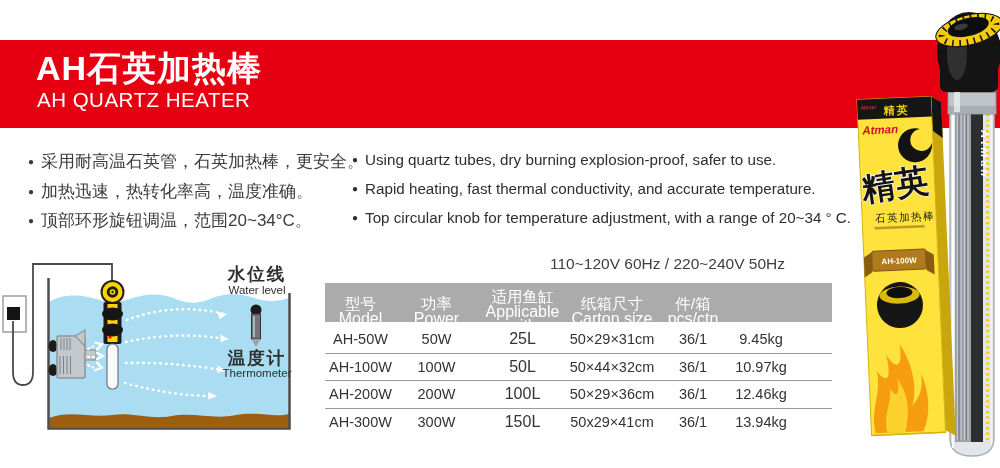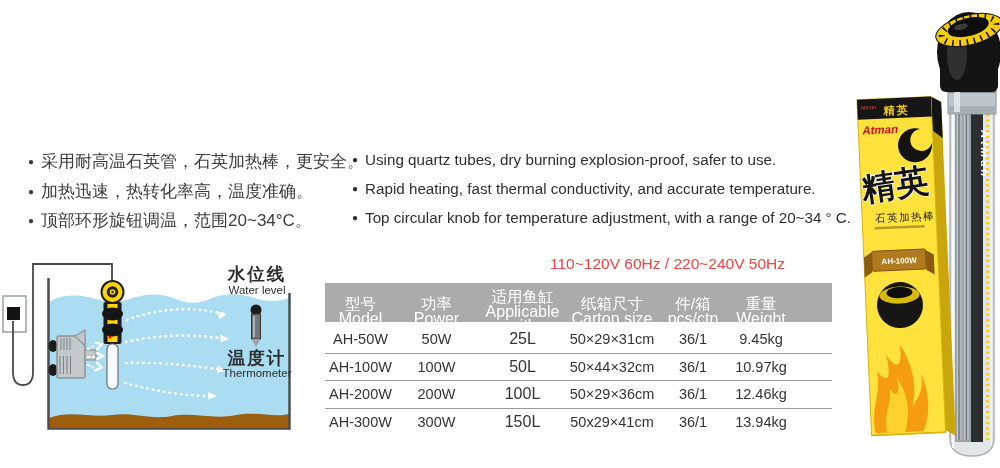--- a/index.html
+++ b/index.html
@@ -13,21 +13,21 @@
   
   ul.features{position:absolute;margin:0;padding:0;list-style:none;}
   ul.features li{display:flex;}
   ul.features .dot{align-self:center;font-size:10px;margin-right:7px;}
   .features-zh{left:28px;top:147px;}
   .features-zh li{line-height:29.5px;font-size:17px;color:#3c3c3c;}
   .features-en{left:352px;top:146px;}
   .features-en li{line-height:28.8px;font-size:15.2px;color:#2e2e2e;}
   
   .voltage{position:absolute;left:325px;top:255px;width:460px;text-align:right;
-           font-size:15.5px;color:#ef4444;}
+           font-size:15.5px;color:#404040;}
   
   .spec-table{position:absolute;left:325px;top:283px;width:507px;}
   .thead{display:flex;height:39px;color:#fff;text-align:center;}
   .th{box-sizing:border-box;display:flex;flex-direction:column;justify-content:center;}
   .th .zh{font-size:15.5px;line-height:17px;margin-top:15px;}
   .th .en{font-size:16px;line-height:14px;}
   .tbody{padding-top:4px;}
   .tr{display:flex;height:26.5px;border-bottom:1px solid #9a9a9a;}
   .tr:last-child{border-bottom:none;}
   .td{box-sizing:border-box;display:flex;align-items:center;justify-content:center;
@@ -38,20 +38,24 @@
   
   svg text{font-family:"Liberation Sans",sans-serif;}
   .diagram{position:absolute;left:0;top:250px;}
   .product{position:absolute;left:856px;top:0;z-index:5;}
 </style>
 </head>
 <body>
 
 <div class="page">
 
+  <div class="banner" style="background-color: rgb(230, 0, 18);">
+    <div class="title-zh">AH石英加热棒</div>
+    <div class="title-en">AH QUARTZ HEATER</div>
+  </div>
 
   <ul class="features features-zh">
     <li>
         <span class="dot">●</span>
         <span>采用耐高温石英管，石英加热棒，更安全。</span>
       </li>
     <li>
         <span class="dot">●</span>
         <span>加热迅速，热转化率高，温度准确。</span>
       </li>
@@ -178,24 +182,20 @@
         <span class="en">Applicable with</span>
       </div>
       <div class="th c3">
         <span class="zh">纸箱尺寸</span>
         <span class="en">Carton size</span>
       </div>
       <div class="th c4">
         <span class="zh">件/箱</span>
         <span class="en">pcs/ctn</span>
       </div>
-      <div class="th c5">
-        <span class="zh">重量</span>
-        <span class="en">Weight</span>
-      </div>
     </div>
     <div class="tbody">
       <div class="tr">
         <div class="td c0">AH-50W</div>
         <div class="td c1">50W</div>
         <div class="td c2">25L</div>
         <div class="td c3">50×29×31cm</div>
         <div class="td c4">36/1</div>
         <div class="td c5">9.45kg</div>
       </div>

